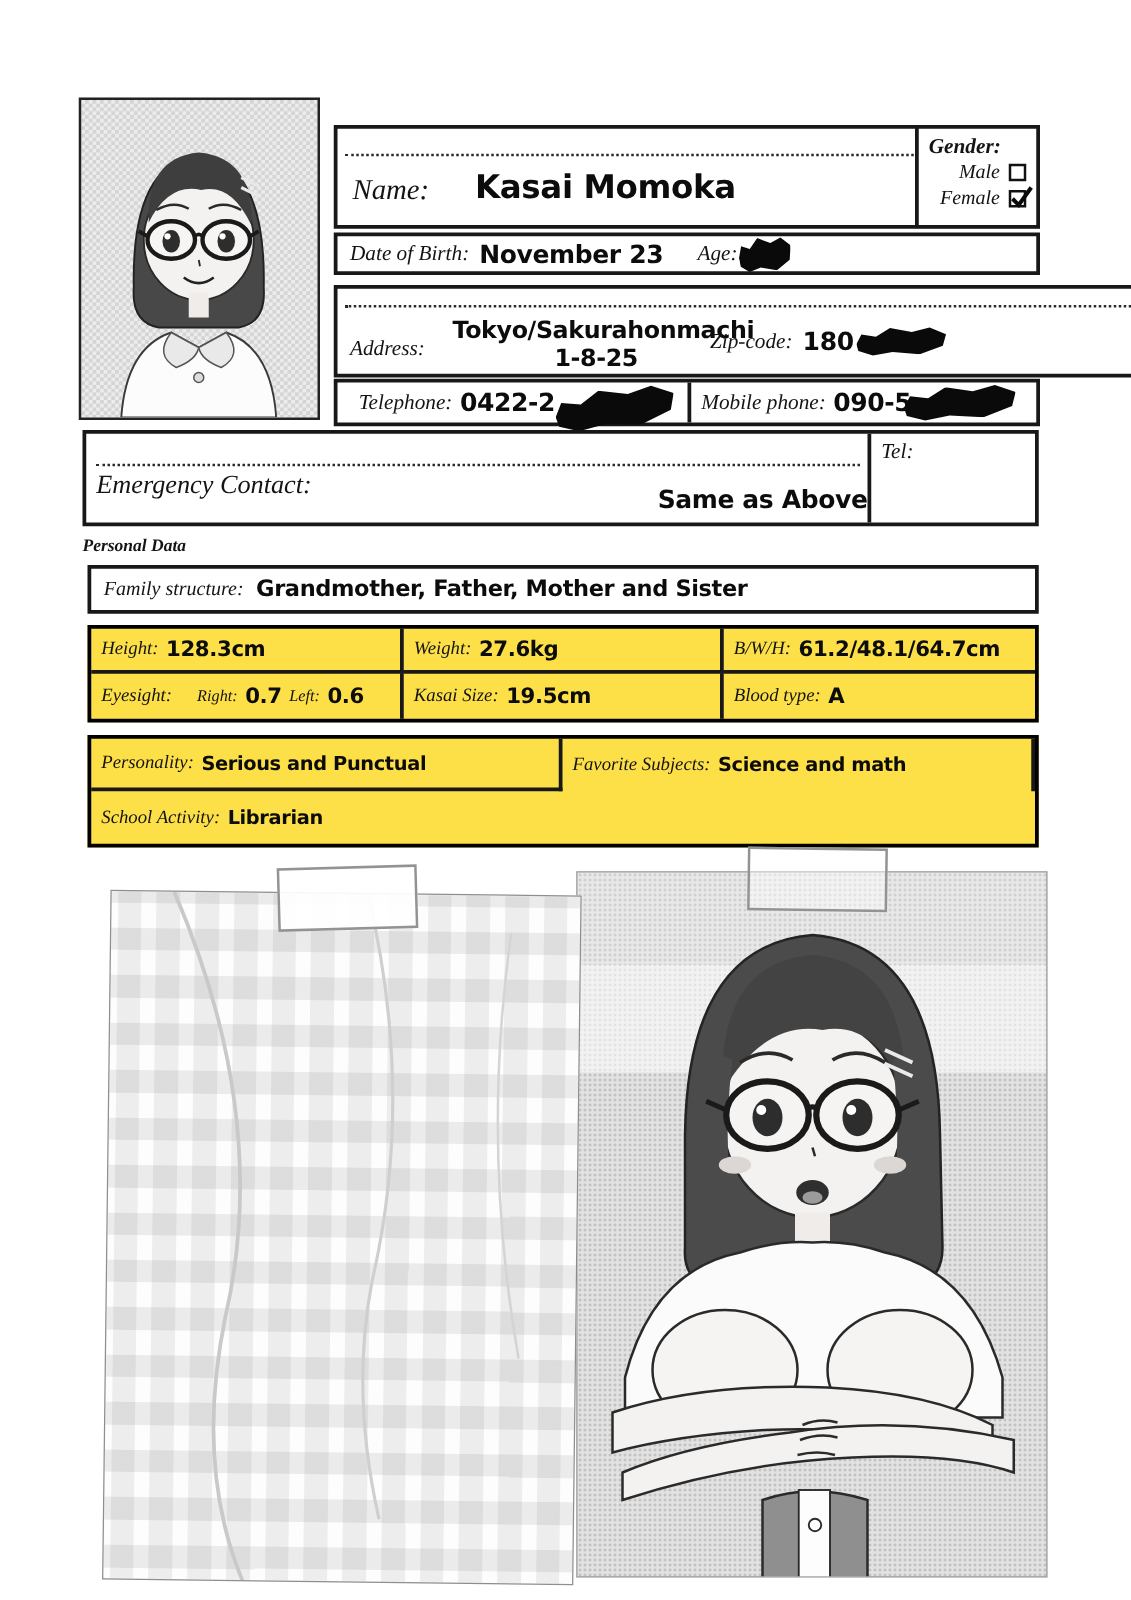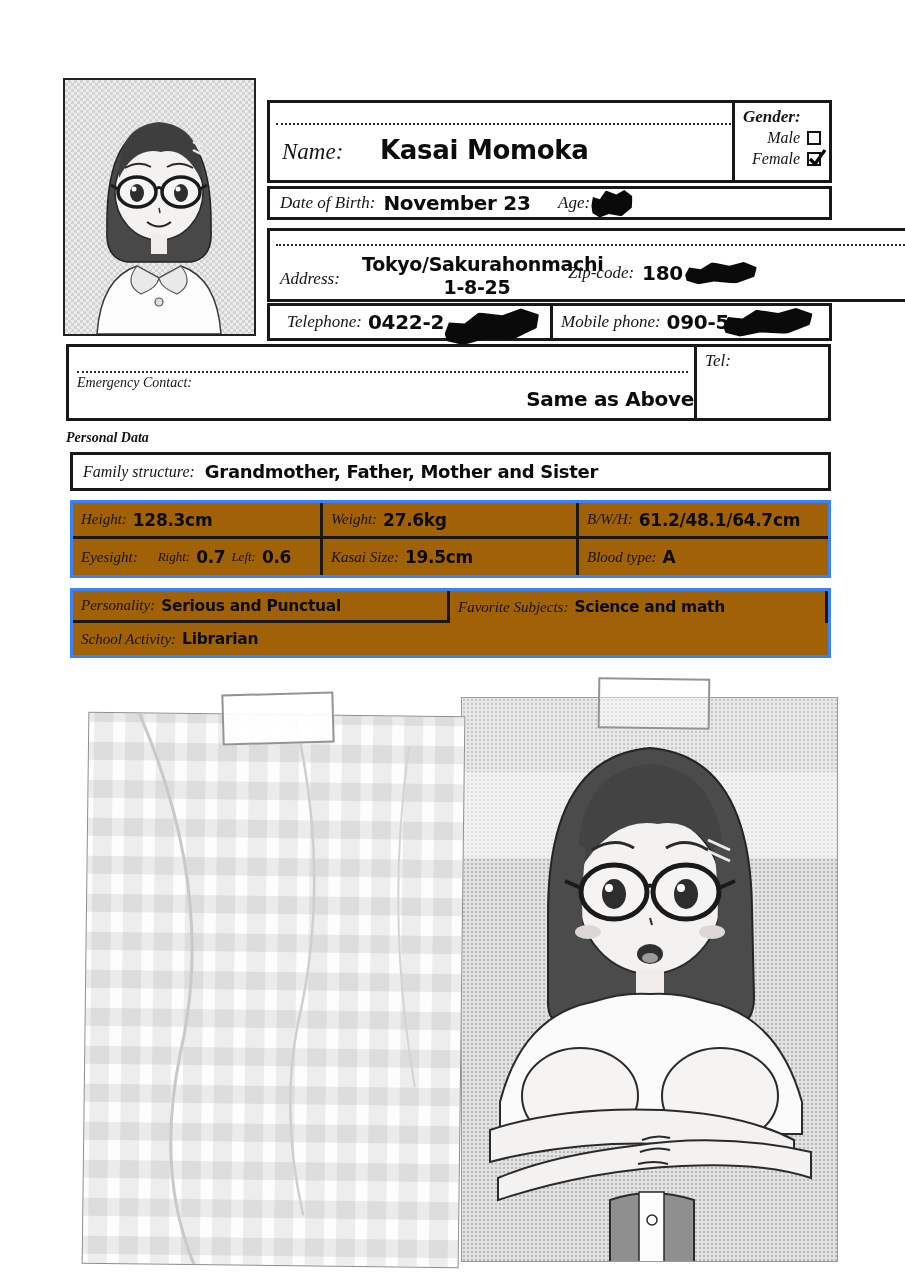--- a/index.html
+++ b/index.html
@@ -42,32 +42,32 @@
   .zip-val{font-size:20px;margin-left:8px;}
   
   .phone-row{left:267px;top:303px;width:565px;height:38px;display:flex;}
   .p-cell{display:flex;align-items:center;padding:0 8px;box-sizing:border-box;}
   .p-cell.telephone{width:283px;border-right:3px solid #181818;padding-left:17px;}
   .p-cell .lbl{font-size:17px;}
   .p-val{font-size:20px;margin-left:6px;}
   
   .emg-box{left:66px;top:344px;width:765px;height:77px;}
   .emg-dot{left:8px;right:140px;top:24px;}
-  .emg-lbl{position:absolute;left:8px;top:28px;font-size:14px;}
+  .emg-lbl{position:absolute;left:8px;top:28px;font-size:21px;}
   .emg-val{position:absolute;left:0;top:40px;width:625px;text-align:right;font-size:20px;}
   .tel-cell{position:absolute;right:0;top:0;bottom:0;width:134px;border-left:3px solid #181818;box-sizing:border-box;}
   .tel-lbl{position:absolute;left:8px;top:4px;font-size:17px;}
   
   .pd-title{position:absolute;left:66px;top:430px;font-size:14px;font-weight:700;font-style:italic;}
   .family-box{left:70px;top:452px;width:761px;height:39px;display:flex;align-items:center;padding:0 10px;}
   .family-box .lbl{font-size:16px;}
   .family-val{font-size:18px;margin-left:10px;}
-  .grid{position:absolute;border:3px solid #3b82f6;background:#a16207;box-sizing:border-box;display:grid;}
+  .grid{position:absolute;border:3px solid #000000;background:#fde047;box-sizing:border-box;display:grid;}
   .meas{left:70px;top:500px;width:761px;height:78px;grid-template-columns:250px 256px 1fr;grid-template-rows:1fr 1fr;}
-  .pers{left:70px;top:588px;width:761px;height:70px;grid-template-columns:377px 1fr;grid-template-rows:1fr 1fr;}
+  .pers{left:70px;top:588px;width:761px;height:90px;grid-template-columns:377px 1fr;grid-template-rows:1fr 1fr;}
   .cell{display:flex;align-items:center;padding:0 8px;gap:6px;box-sizing:border-box;
         border-right:3px solid #181818;border-bottom:3px solid #181818;overflow:visible;}
   .cell.lc{border-right:none;}
   .cell.lr{border-bottom:none;}
   .cell .lbl{font-size:15px;flex:0 0 auto;}
   .cell .hand{font-size:17px;}
   .cell .sm{font-size:13px;}
   .pers .cell .hand{font-size:15.5px;}
   
   .photo-left{position:absolute;left:85px;top:714px;width:377px;height:552px;background:#fdfdfd;

